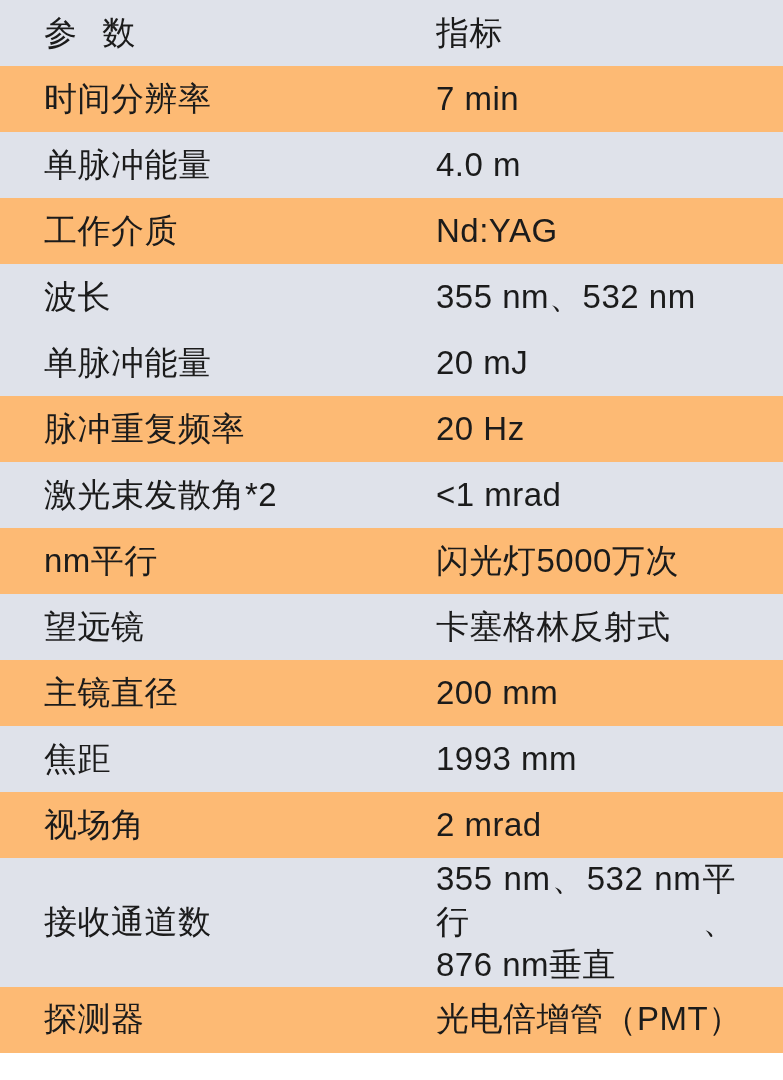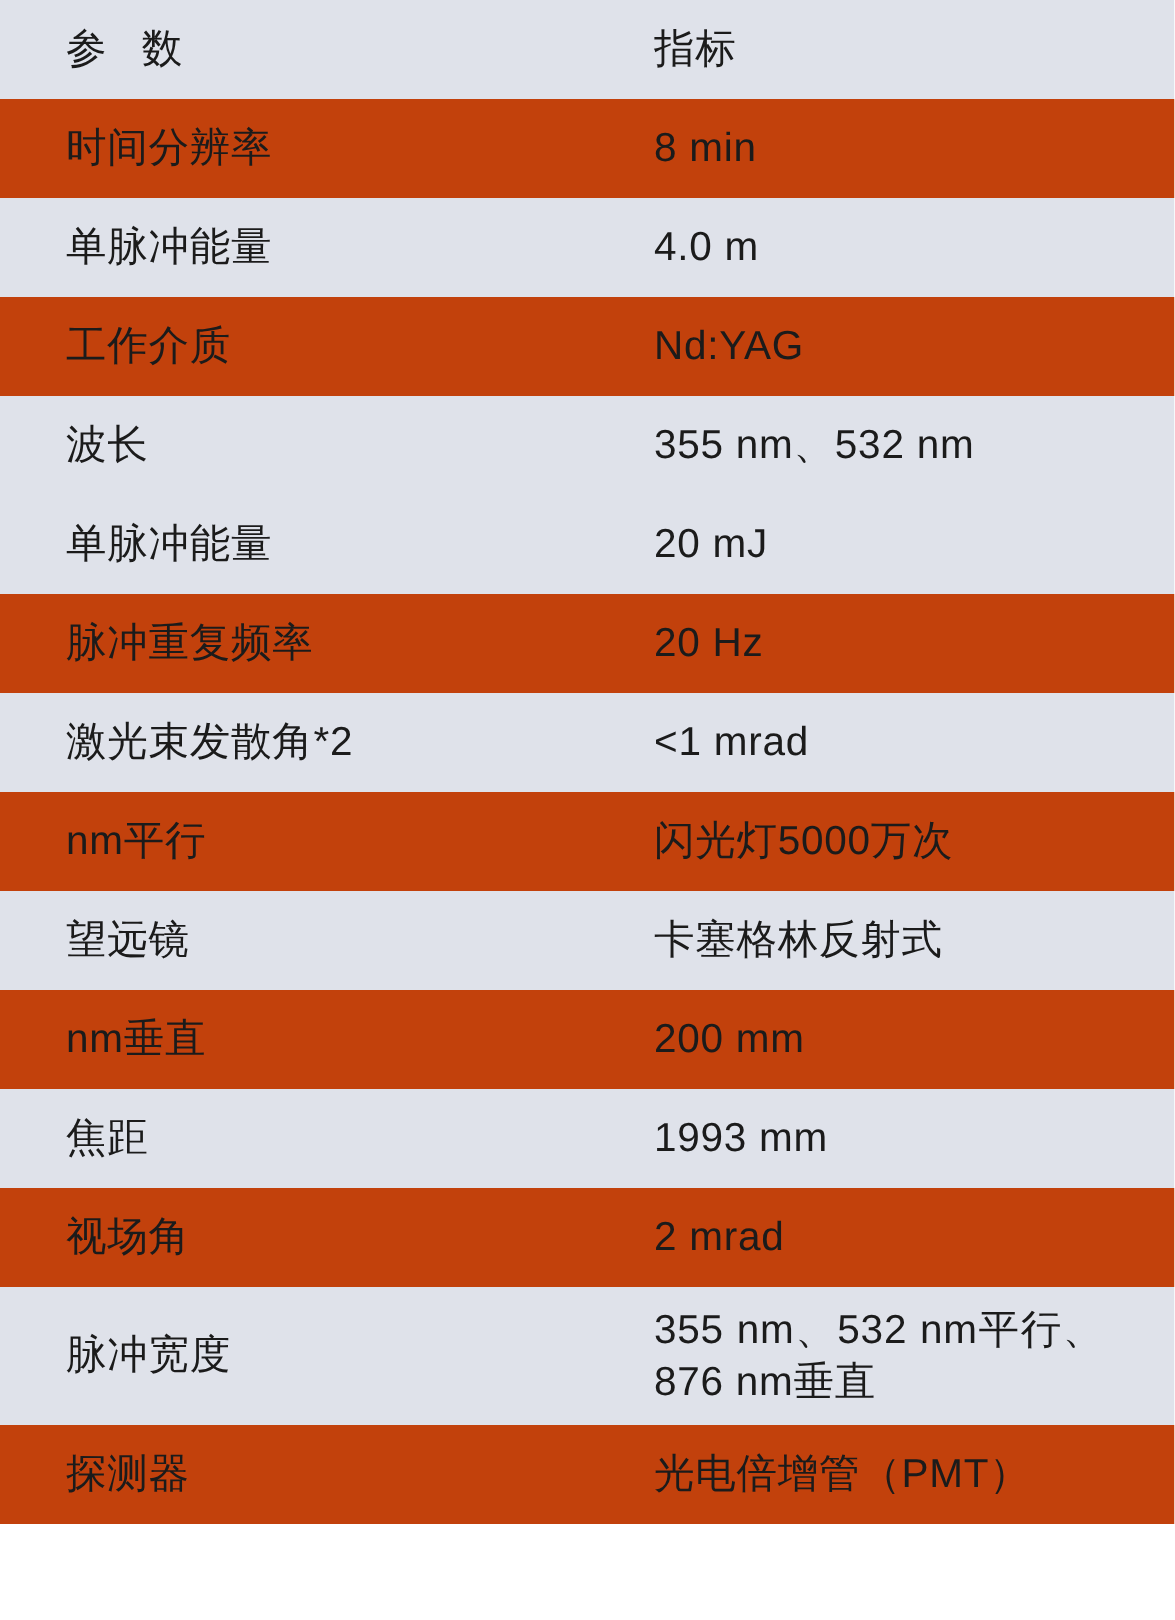--- a/index.html
+++ b/index.html
@@ -16,25 +16,25 @@
   }
   .spec-table {
     width: 783px;
     border-collapse: collapse;
     table-layout: fixed;
   }
   .spec-table col.col-param { width: 390px; }
   .spec-table col.col-value { width: 393px; }
 
   .spec-table tr.row-odd  { background: #dfe2ea; }
-  .spec-table tr.row-even { background: #c2410c; }
+  .spec-table tr.row-even { background: #fdba74; }
 
   .spec-table td {
     padding: 0 0 0 44px;
-    font-size: 27px;
+    font-size: 33px;
     line-height: 1.30;
     vertical-align: middle;
     height: 66px;
     letter-spacing: 0.5px;
     border: none;
   }
   .spec-table td.value {
     padding-left: 46px;
   }
   .spec-table tr.header td {
@@ -65,21 +65,21 @@
     <col class="col-param">
     <col class="col-value">
   </colgroup>
   <tbody>
     <tr class="row-odd header">
       <td class="param">参  数</td>
       <td class="value">指标</td>
     </tr>
     <tr class="row-even">
       <td class="param">时间分辨率</td>
-      <td class="value">8 min</td>
+      <td class="value">7 min</td>
     </tr>
     <tr class="row-odd">
       <td class="param">单脉冲能量</td>
       <td class="value">4.0 m</td>
     </tr>
     <tr class="row-even">
       <td class="param">工作介质</td>
       <td class="value">Nd:YAG</td>
     </tr>
     <tr class="row-odd">
@@ -100,33 +100,33 @@
     </tr>
     <tr class="row-even">
       <td class="param">nm平行</td>
       <td class="value">闪光灯5000万次</td>
     </tr>
     <tr class="row-odd">
       <td class="param">望远镜</td>
       <td class="value">卡塞格林反射式</td>
     </tr>
     <tr class="row-even">
-      <td class="param">nm垂直</td>
+      <td class="param">主镜直径</td>
       <td class="value">200 mm</td>
     </tr>
     <tr class="row-odd">
       <td class="param">焦距</td>
       <td class="value">1993 mm</td>
     </tr>
     <tr class="row-even">
       <td class="param">视场角</td>
       <td class="value">2 mrad</td>
     </tr>
     <tr class="row-odd tall">
-      <td class="param">脉冲宽度</td>
+      <td class="param">接收通道数</td>
       <td class="value">
         <span class="justify-line">355 nm、532 nm平行、</span>
         <span class="wrap-line">876 nm垂直</span>
       </td>
     </tr>
     <tr class="row-even">
       <td class="param">探测器</td>
       <td class="value">光电倍增管（PMT）</td>
     </tr>
   </tbody>

